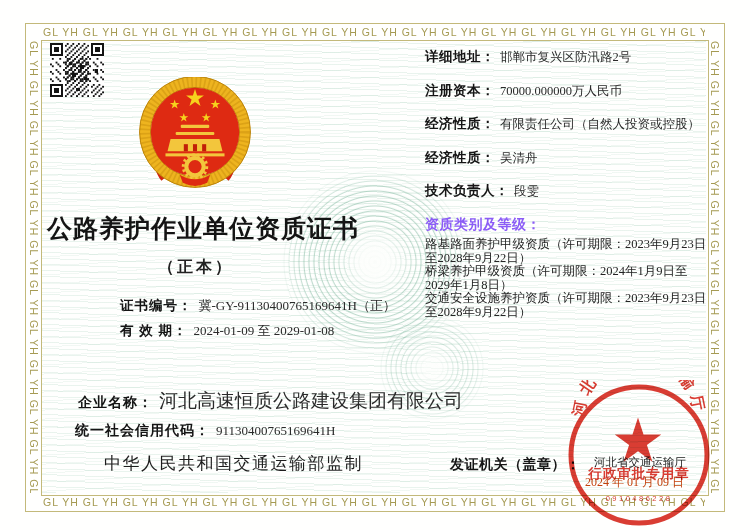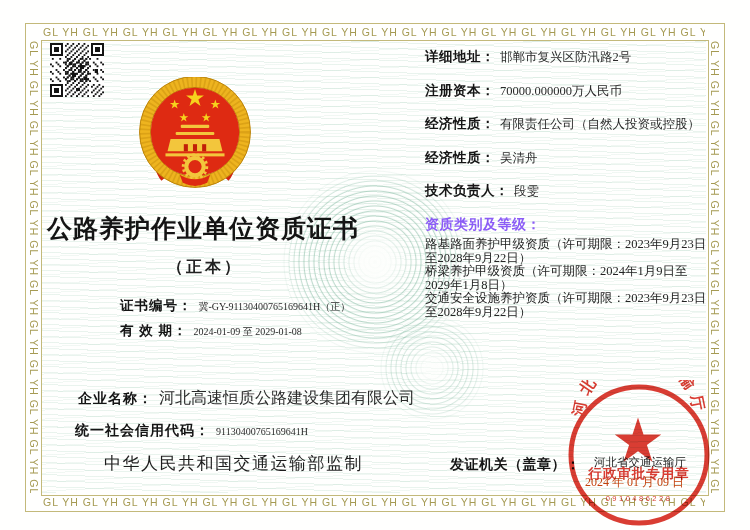--- a/index.html
+++ b/index.html
@@ -34,30 +34,30 @@
     background:radial-gradient(circle, rgba(253,254,252,0.95) 0 10%, rgba(253,254,252,0) 32%);}
   .rosette-main{left:280px;top:167px;width:190px;height:190px;}
   .rosette-small{left:377px;top:313px;width:110px;height:110px;opacity:.6;}
   
   .qr{position:absolute;left:50px;top:43px;width:54px;height:54px;}
   
   .emblem{position:absolute;left:139px;top:77px;width:112px;height:114px;}
   
   .title{position:absolute;left:43px;top:212px;width:320px;text-align:center;
     font-size:25px;font-weight:700;color:#141414;letter-spacing:1px;}
-  .copy-type{position:absolute;left:45px;top:257px;width:320px;text-align:center;
+  .copy-type{position:absolute;left:36px;top:257px;width:320px;text-align:center;
     font-size:16px;font-weight:700;color:#222;letter-spacing:3px;}
   .kv{position:absolute;white-space:nowrap;}
   .kv .lab{font-weight:700;color:#151515;font-size:13.5px;letter-spacing:1px;}
-  .kv .val{font-family:"Liberation Serif",serif;color:#2a2a2a;font-size:10px;margin-left:6px;}
+  .kv .val{font-family:"Liberation Serif",serif;color:#2a2a2a;font-size:13px;margin-left:6px;}
   .row-certno{left:120px;top:296px;}
   .row-valid{left:120px;top:321px;text-align:right;}
   .row-company{left:78px;top:388px;}
   .row-company .lab,.row-credit .lab{font-size:14px;}
-  .row-company .val{font-size:16px;text-align:right;}
+  .row-company .val{font-size:19px;text-align:right;}
   .row-credit{left:75px;top:421px;text-align:center;}
   .supervise{position:absolute;left:43px;top:452px;width:320px;text-align:right;
     font-family:"Liberation Serif",serif;font-size:17px;color:#1d1d1d;letter-spacing:1.5px;}
   
   .details{position:absolute;left:425px;top:48px;width:290px;}
   .detail-row{margin-bottom:16px;line-height:16.5px;white-space:nowrap;}
   .detail-row .lab{font-weight:700;color:#151515;font-size:13.5px;letter-spacing:0.5px;}
   .detail-row .val{font-family:"Liberation Serif",serif;color:#2a2a2a;font-size:12.5px;margin-left:5px;}
   .qual-head{position:absolute;left:425px;top:216px;font-size:14px;font-weight:700;
     color:#8b5cf6;letter-spacing:0.5px;}

